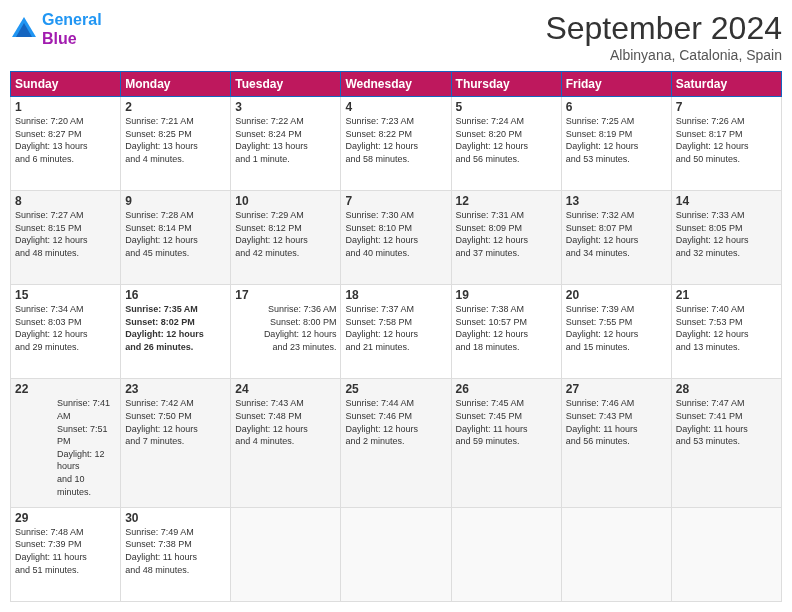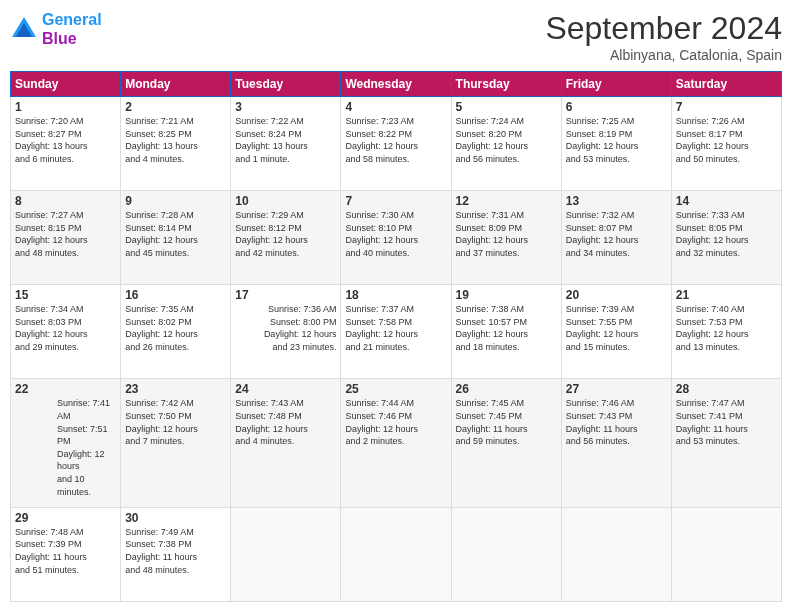--- a/index.html
+++ b/index.html
@@ -225,21 +225,21 @@
         <tr>
           <td>
             <span class="day-num">15</span>
             <div class="day-info" style="white-space: pre-line;">Sunrise: 7:34 AM
 Sunset: 8:03 PM
 Daylight: 12 hours
 and 29 minutes.</div>
           </td>
           <td>
             <span class="day-num">16</span>
-            <div class="day-info" style="white-space: pre-line;">Sunrise: 7:35 AM
+            <div class="day-info" style="white-space: pre-line; font-weight: bold;">Sunrise: 7:35 AM
 Sunset: 8:02 PM
 Daylight: 12 hours
 and 26 minutes.</div>
           </td>
           <td>
             <span class="day-num">17</span>
             <div class="day-info" style="white-space: pre-line; text-align: right;">Sunrise: 7:36 AM
 Sunset: 8:00 PM
 Daylight: 12 hours
 and 23 minutes.</div>

